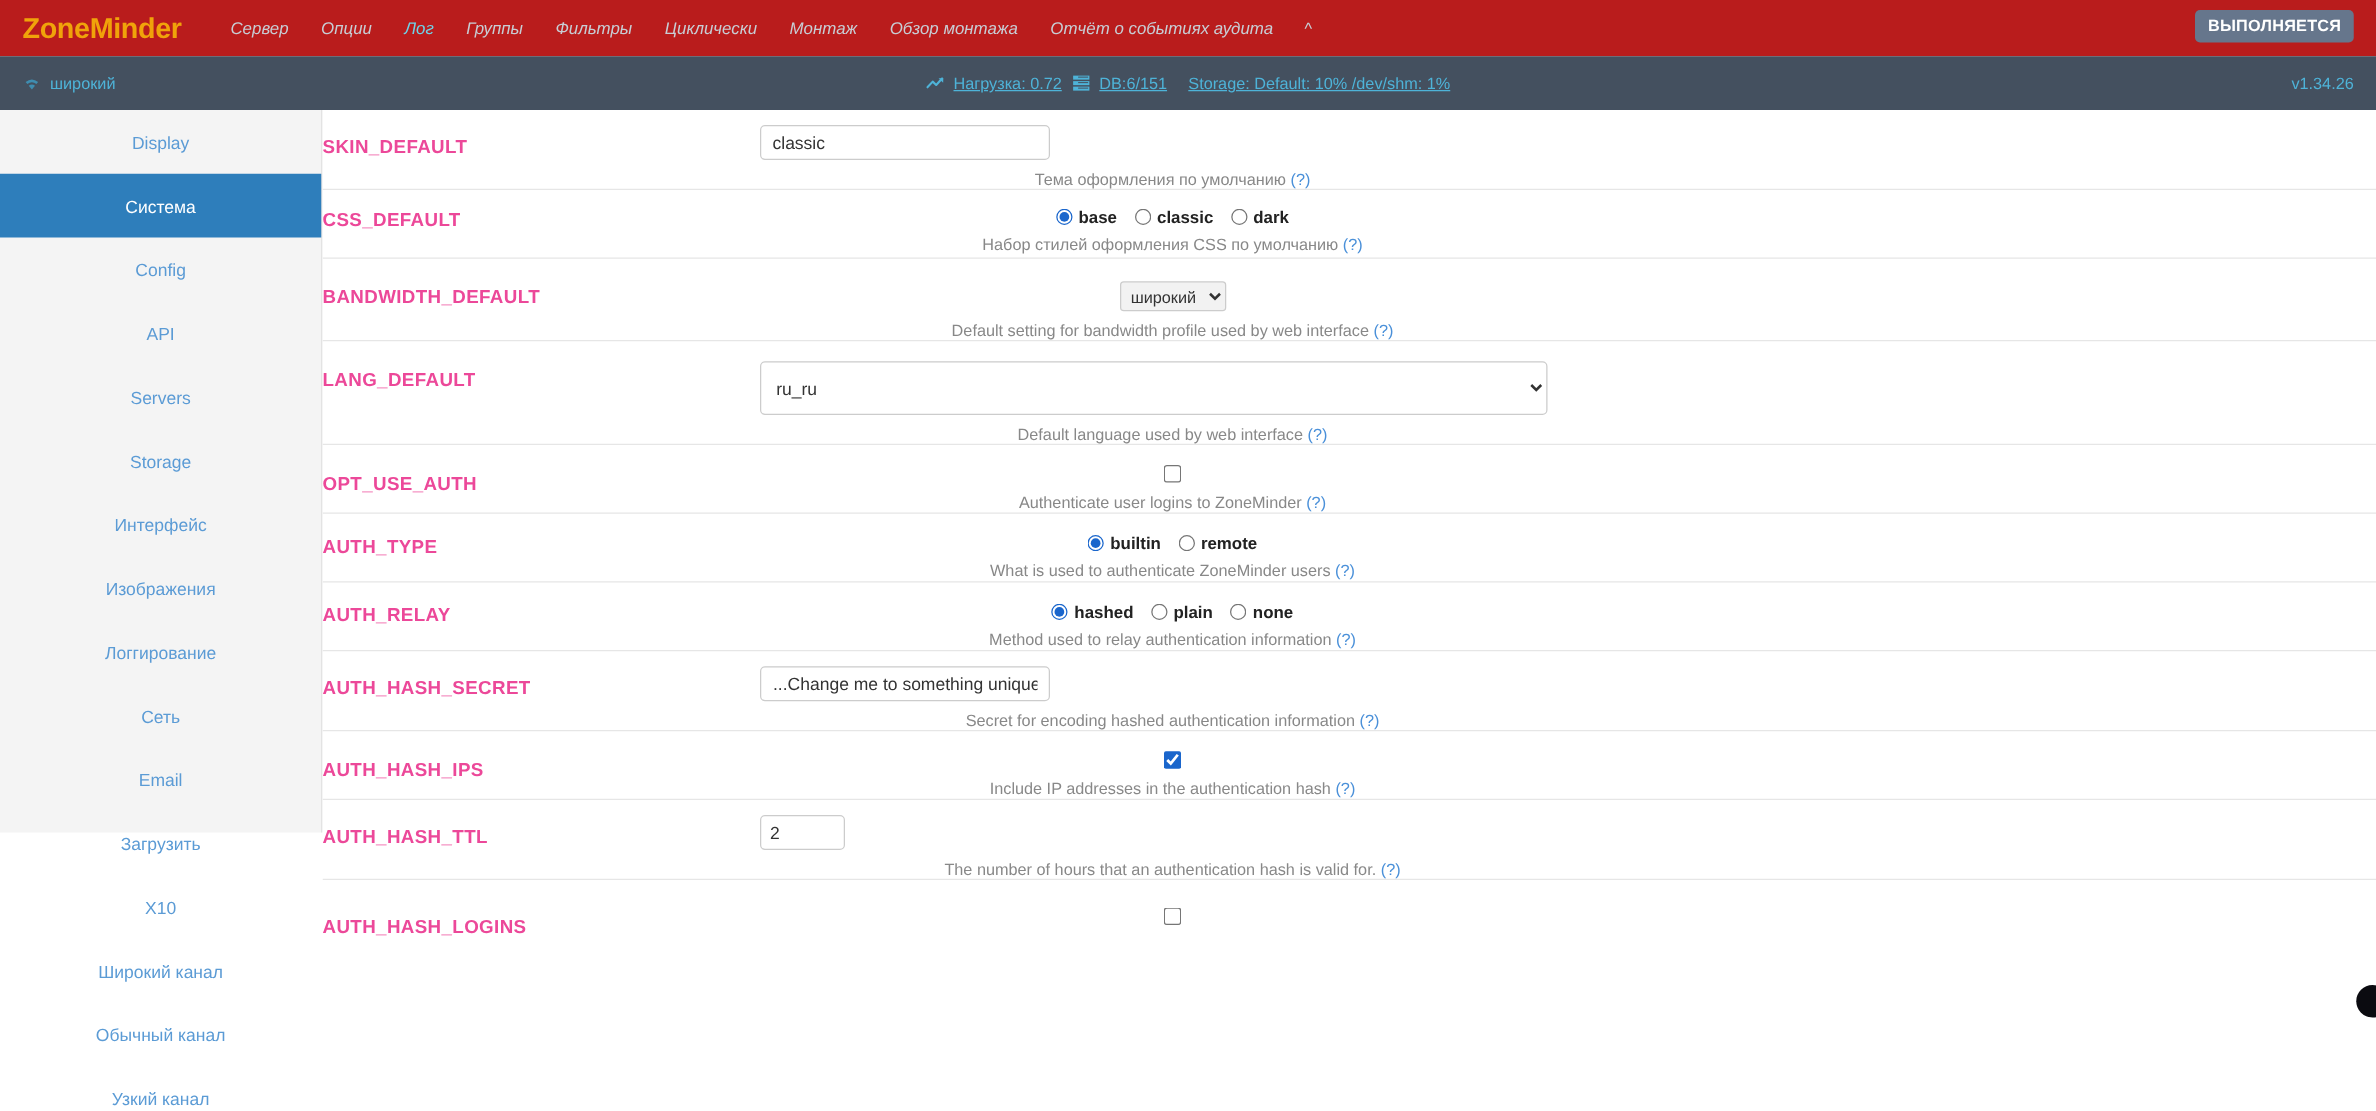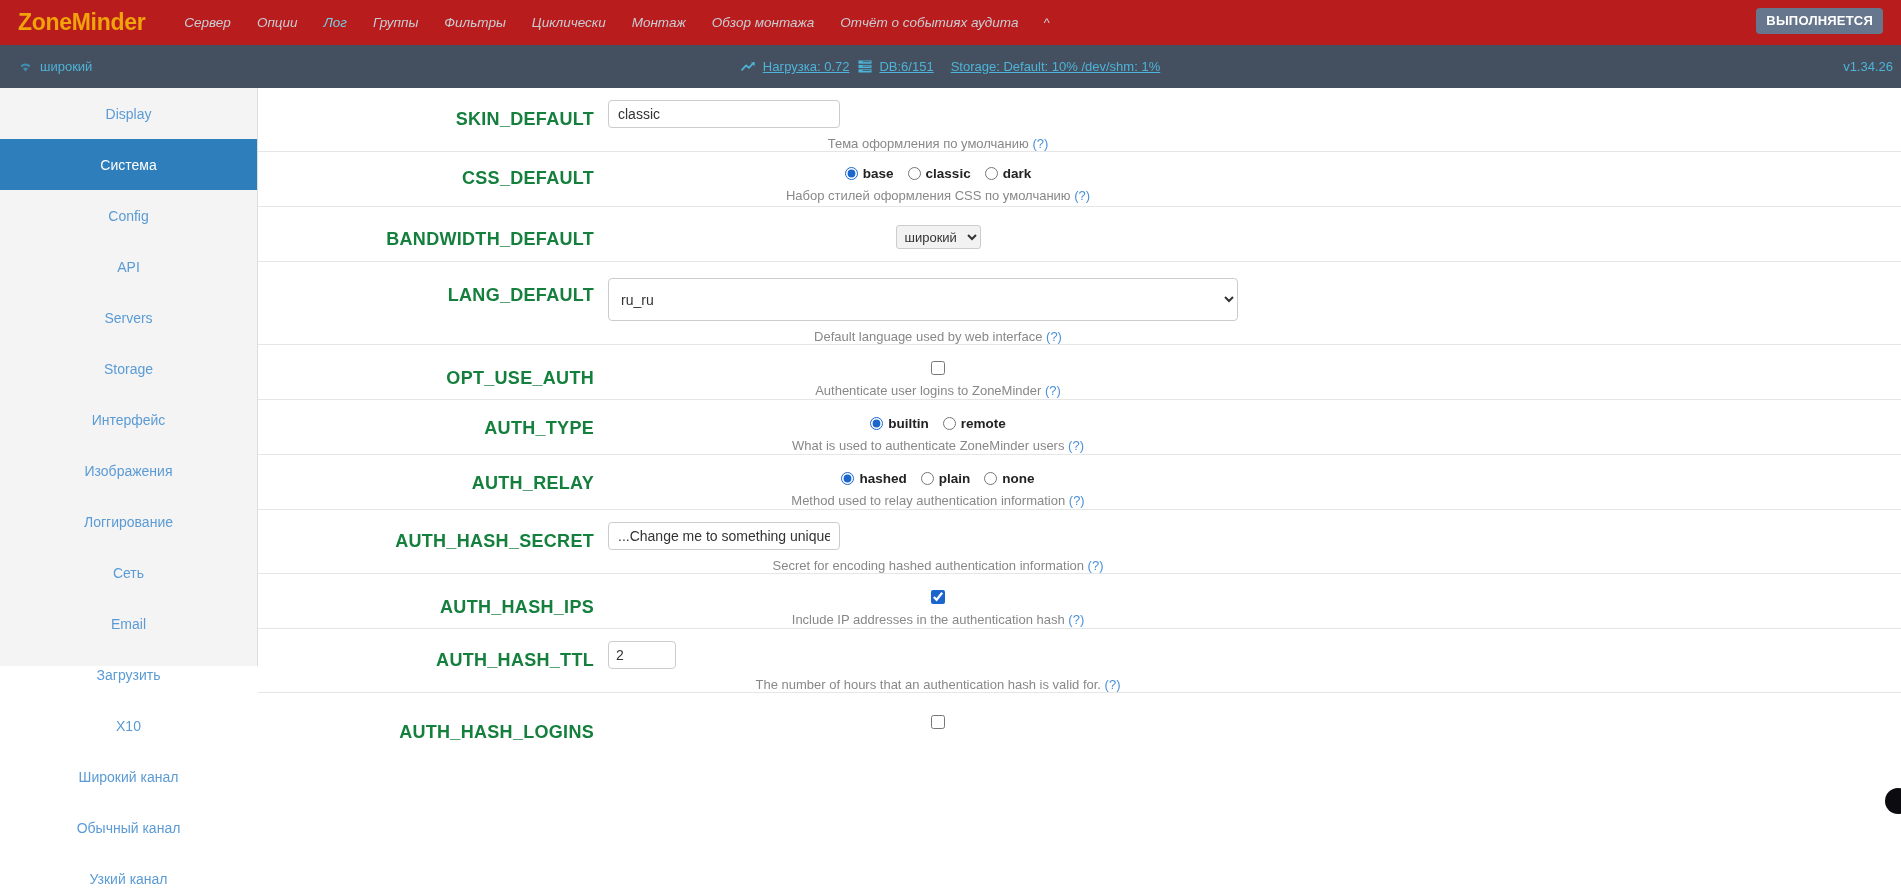--- a/index.html
+++ b/index.html
@@ -78,21 +78,21 @@
     display: flex;
     justify-content: center;
     align-items: center;
     gap: 9px;
     pointer-events: none;
   }
   .sb-center > * { pointer-events: auto; text-decoration: underline; }
   .sb-chunk { display: flex; align-items: center; gap: 7px; white-space: nowrap; }
   .sb-right {
     position: absolute;
-    right: 8px;
+    right: 18px;
     color: #4eb3d8;
     font-size: 13px;
   }
   .icon-svg { display: block; }
 
   
   .page { display: flex; height: 801px; }
   .sidebar {
     width: 258px;
     flex: 0 0 258px;
@@ -127,25 +127,25 @@
   .cfg-row {
     display: flex;
     align-items: flex-start;
     border-bottom: 1px solid #e6e6e6;
     padding: 0;
     min-height: 55px;
   }
   .cfg-label {
     width: 350px;
     flex: 0 0 350px;
-    text-align: right;
+    text-align: left;
     padding-right: 14px;
-    font-size: 18px;
+    font-size: 15px;
     font-weight: bold;
-    color: #15803d;
+    color: #ec4899;
     letter-spacing: 0.3px;
     font-family: "Liberation Sans", sans-serif;
   }
   .cfg-body {
     flex: 1 1 auto;
     display: flex;
     flex-direction: column;
   }
   .cfg-control { display: flex; align-items: center; }
   .cfg-hint {
@@ -372,20 +372,24 @@
     <div class="cfg-row" style="padding-top:18px">
       <div class="cfg-label" style="padding-top:4px">BANDWIDTH_DEFAULT</div>
       <div class="cfg-body">
         <div class="center-ctrl">
           <select class="sel-small">
             <option>широкий</option>
             <option>обычный</option>
             <option>узкий</option>
           </select>
         </div>
+        <div class="cfg-hint" style="margin-top:8px">
+          <span>Default setting for bandwidth profile used by web interface</span>
+          <span class="q">(?)</span>
+        </div>
       </div>
     </div>
 
     <div class="cfg-row" style="padding-top:16px">
       <div class="cfg-label" style="padding-top:7px">LANG_DEFAULT</div>
       <div class="cfg-body">
         <div class="cfg-control">
           <select class="sel-wide">
             <option>ru_ru</option>
             <option>en_gb</option>

